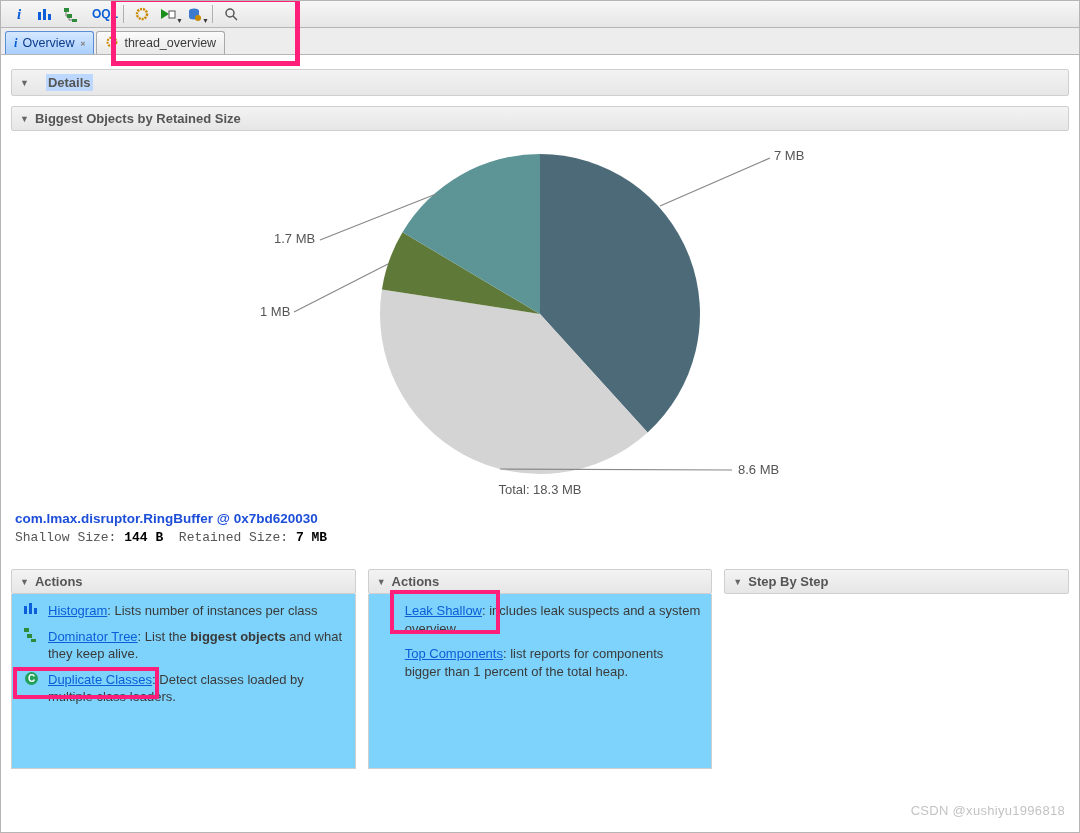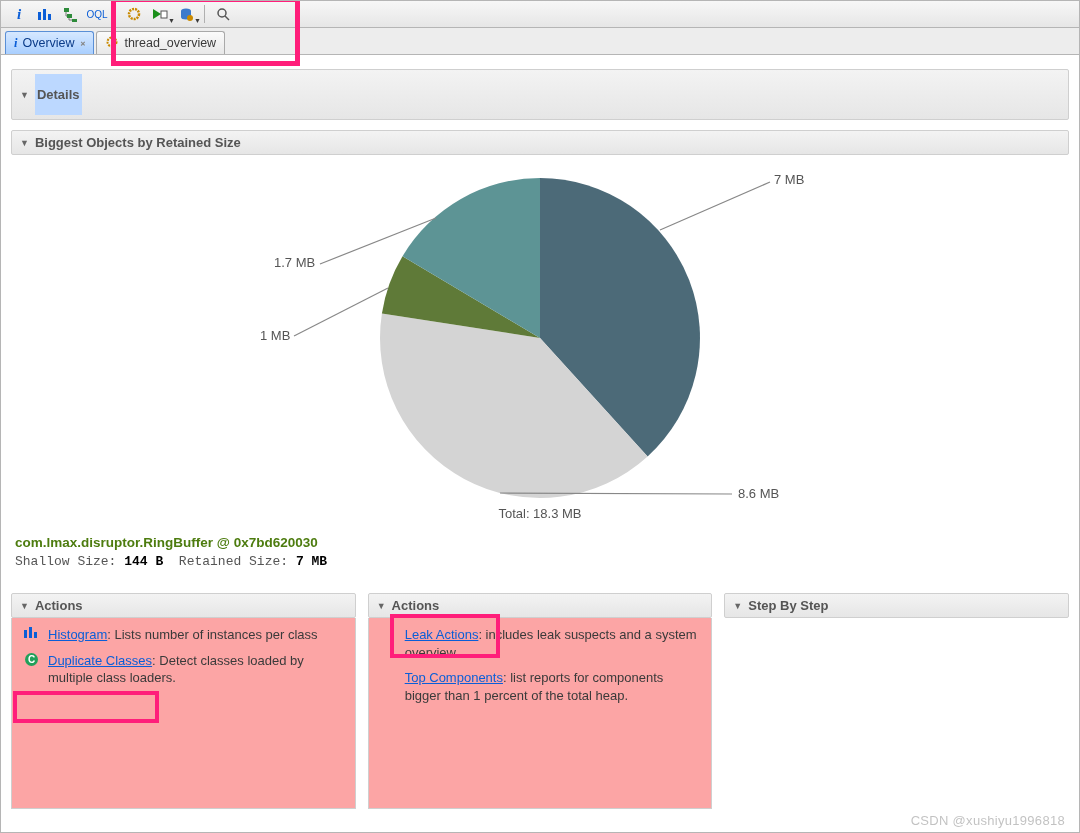--- a/index.html
+++ b/index.html
@@ -11,32 +11,32 @@
   .tabs { height:26px; background:#ededed; border-bottom:1px solid #b5b5b5; display:flex; align-items:flex-end; padding-left:4px; gap:2px; position:relative;}
   .tab { height:22px; background:linear-gradient(#fbfbfb,#e8e8e8); border:1px solid #a9a9a9; border-bottom:none; border-radius:3px 3px 0 0; display:flex; align-items:center; padding:0 8px; font-size:12.5px; gap:5px;}
   .tab.active { background:linear-gradient(#d6e8ff,#a9cfff); border-color:#5a8fd6; color:#0a3b89; font-weight:500;}
   .tab .close-x { font-size:10px; color:#888;}
   .content { padding:8px 10px 10px 10px; overflow:auto; height:calc(100% - 55px);}
   .section-header { background:linear-gradient(#f3f3f3,#e6e6e6); border:1px solid #cfcfcf; border-radius:2px; padding:4px 8px; display:flex; align-items:center; gap:6px; font-weight:bold; color:#555; margin-top:6px;}
   .section-header .tri { font-size:9px; color:#666;}
   .details-line { padding:10px 4px 6px 4px; color:#333;}
   .details-line b{ color:#000;}
   a.link { color:#0b5ed7; text-decoration:underline;}
-  .hl-title { background:#bcd8ff; padding:13px 2px;}
+  .hl-title { background:#bcd8ff; padding:1px 2px;margin-left:11px;}
   .chart-wrap { text-align:center; margin:8px 0 6px 0; position:relative; height:360px;}
   .chart-wrap svg { display:block; margin:0 auto;}
-  .obj-details { padding:6px 4px 2px 4px; font-size:13.5px; font-weight:bold; color:#4d7c0f;}
+  .obj-details { padding:6px 4px 2px 4px; font-size:13.5px; font-weight:bold; color:#1d4ed8;}
   .obj-sub { padding:2px 4px 12px 4px; color:#555;font-family:Liberation Mono, monospace;}
   .obj-sub b { color:#000;}
   .cols { display:flex; gap:12px; margin-top:6px;}
   .col { flex:1; min-width:0;}
-  .col-body { border:1px solid #cfcfcf; border-top:none; padding:8px 10px 22px 10px; background:#fca5a5; height:160px;}
+  .col-body { border:1px solid #cfcfcf; border-top:none; padding:8px 10px 6px 10px; background:#7dd3fc; height:160px;}
   .action-row { display:flex; gap:8px; align-items:flex-start; margin-bottom:8px; line-height:1.35; font-size:13px;}
   .action-row .ico { width:18px; flex:0 0 18px; display:flex; justify-content:center;}
-  .watermark { position:absolute; right:14px; bottom:4px; color:rgba(120,120,120,0.45); font-size:13px; letter-spacing:0.3px; pointer-events:none;margin-left:24px;}
+  .watermark { position:absolute; right:14px; bottom:14px; color:rgba(120,120,120,0.45); font-size:13px; letter-spacing:0.3px; pointer-events:none;margin-left:24px;}
   .hl-topcons { position:absolute; border:4px solid #ff1e7a; pointer-events:none;}
   .hl-leak { position:absolute; border:4px solid #ff1e7a; pointer-events:none;}
 </style>
 </head>
 <body>
 
 <div class="app">
 
   <div class="toolbar">
     <span class="tbtn" style="color:#0b5ed7;font-style:italic;font-family:serif;font-weight:bold;font-size:15px;">i</span>
@@ -49,21 +49,21 @@
     </span>
     <span class="tbtn">
       <svg width="16" height="15">
           <rect x="1" y="1" width="5" height="4" fill="#2d8b3a"></rect>
           <rect x="4" y="7" width="5" height="4" fill="#2d8b3a"></rect>
           <rect x="9" y="12" width="5" height="3" fill="#2d8b3a"></rect>
           <path d="M3 5 V9 H4" stroke="#777" fill="none"></path>
           <path d="M6 11 V13 H9" stroke="#777" fill="none"></path>
         </svg>
     </span>
-    <span class="tbtn" style="color:#0b5ed7;font-weight:normal;font-size:10px;">OQL</span>
+    <span class="tbtn" style="color:#0b5ed7;font-weight:bold;font-size:12px;margin-left:8px;">OQL</span>
     <span class="tsep"></span>
     <span class="tbtn">
       <svg width="16" height="16">
           <circle cx="8" cy="8" r="5" stroke="#c98a00" stroke-width="2.5" fill="none" stroke-dasharray="2,1"></circle>
         </svg>
     </span>
     <span class="tbtn" style="position:relative;">
       <svg width="18" height="14">
           <path d="M2 2 L10 7 L2 12 Z" fill="#1a8f1a"></path>
           <rect x="10" y="4" width="6" height="7" stroke="#555" fill="#fff"></rect>
@@ -159,40 +159,50 @@
                 <svg width="15" height="13">
                   <rect x="0" y="4" width="3" height="8" fill="#0b5ed7"></rect>
                   <rect x="5" y="1" width="3" height="11" fill="#0b5ed7"></rect>
                   <rect x="10" y="6" width="3" height="6" fill="#0b5ed7"></rect>
                 </svg>
               </span>
             <span><a href="#" class="link">Histogram</a><span>: Lists number of instances per class</span></span>
           </div>
           <div class="action-row">
             <span class="ico">
+                <svg width="15" height="14">
+                  <rect x="0" y="0" width="5" height="4" fill="#2d8b3a"></rect>
+                  <rect x="3" y="6" width="5" height="4" fill="#2d8b3a"></rect>
+                  <rect x="7" y="11" width="5" height="3" fill="#2d8b3a"></rect>
+                </svg>
+              </span>
+            <span><a href="#" class="link">Dominator Tree</a><span>: List the </span><b>biggest objects</b><span> and what they keep alive.</span></span>
+          </div>
+          <div class="action-row">
+            <span class="ico">
                 <svg width="15" height="15">
                   <circle cx="7.5" cy="7.5" r="6.5" fill="#21a05a"></circle>
                   <text x="7.5" y="11" text-anchor="middle" fill="#fff" font-size="10" font-weight="bold">C</text>
                 </svg>
               </span>
             <span><a href="#" class="link">Duplicate Classes</a><span>: Detect classes loaded by multiple class loaders.</span></span>
           </div>
         </div>
         <div class="hl-topcons" style="left:2px; top:104px; width:138px; height:24px;"></div>
       </div>
 
       <div class="col" style="position:relative;">
         <div class="section-header">
           <span class="tri">▼</span>
           <span>Actions</span>
         </div>
         <div class="col-body">
           <div class="action-row">
             <span class="ico"></span>
-            <span><a href="#" class="link">Leak Actions</a><span>: includes leak suspects and a system overview</span></span>
+            <span><a href="#" class="link">Leak Shallow</a><span>: includes leak suspects and a system overview</span></span>
           </div>
           <div class="action-row">
             <span class="ico"></span>
             <span><a href="#" class="link">Top Components</a><span>: list reports for components bigger than 1 percent of the total heap.</span></span>
           </div>
         </div>
         <div class="hl-leak" style="left:22px; top:27px; width:102px; height:36px;"></div>
       </div>
 
       <div class="col">

